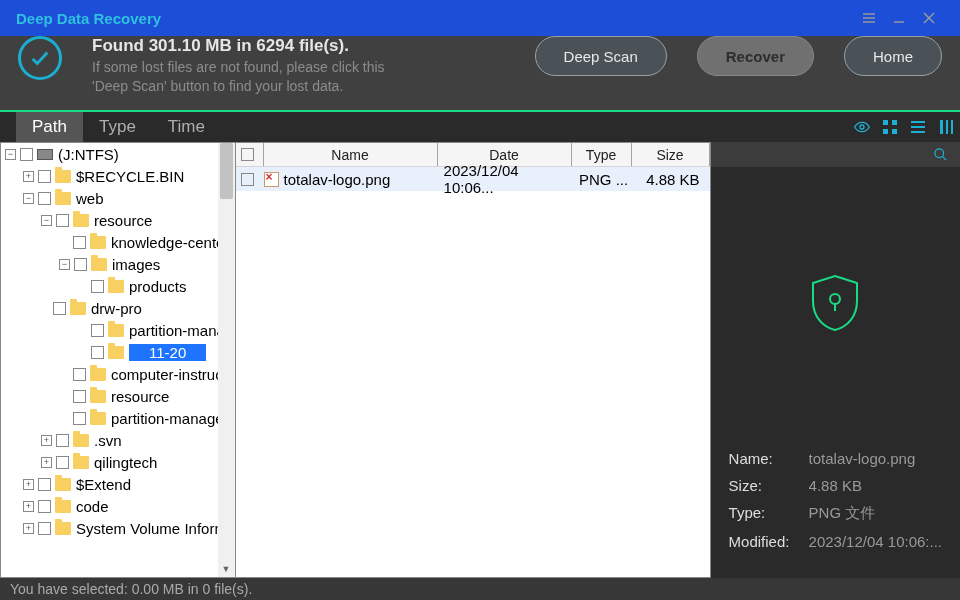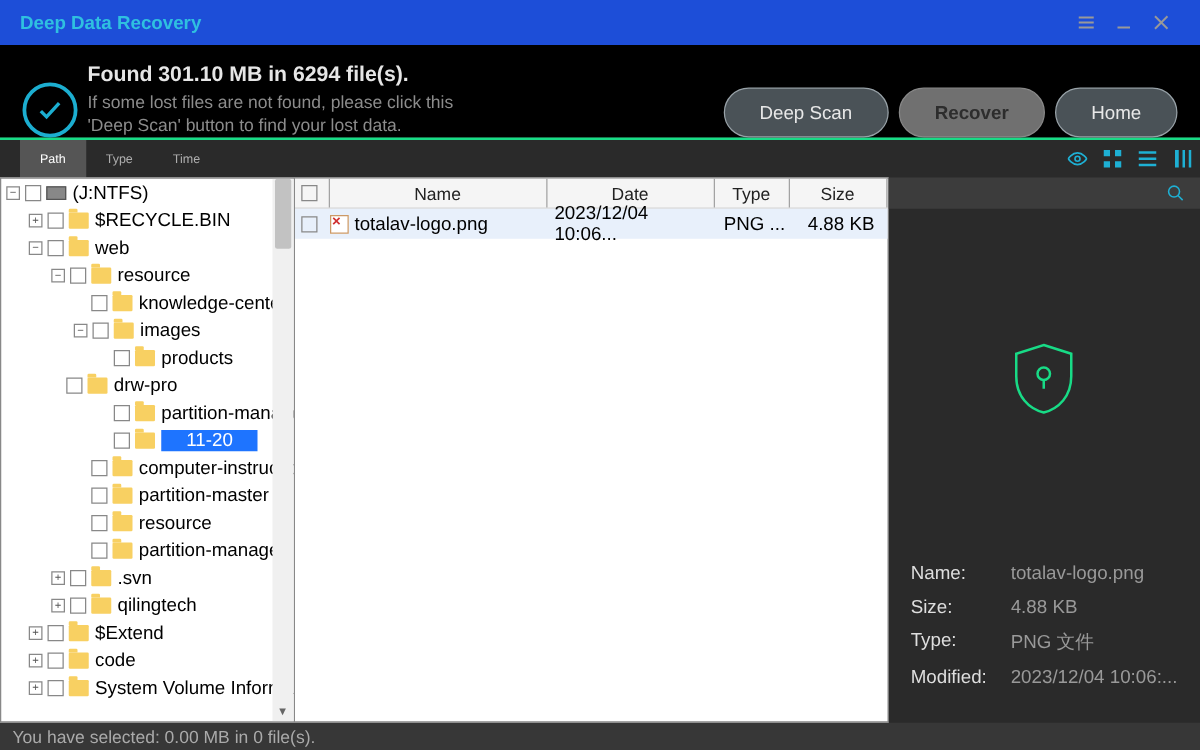--- a/index.html
+++ b/index.html
@@ -6,36 +6,36 @@
 body { width: 960px; height: 600px; background: #2a2a2a; overflow: hidden; position: relative; }
 
 
 .titlebar { height: 36px; background: #1d4ed8; display: flex; align-items: center; padding: 0 16px; }
 .titlebar .app-title { color: #2fc0e0; font-size: 15px; font-weight: 600; }
 .titlebar .spacer { flex: 1; }
 .titlebar .win-btn { width: 30px; height: 30px; display: flex; align-items: center; justify-content: center; color: #999; cursor: pointer; }
 .titlebar .win-btn svg { width: 14px; height: 14px; }
 
 
-.header { height: 74px; background: #000000; display: flex; align-items: flex-end; padding: 0 18px; gap: 8px; }
+.header { height: 74px; background: #404040; display: flex; align-items: flex-start; padding: 0 18px; gap: 30px; }
 .checkring { width: 44px; height: 44px; border: 3px solid #1caed0; border-radius: 50%; display: flex; align-items: center; justify-content: center; flex-shrink: 0; }
 .checkring svg { width: 22px; height: 22px; }
 .header-text { flex: 1; min-width: 0; }
 .header-title { color: #e6e6e6; font-size: 17px; font-weight: 600; margin-bottom: 2px; }
 .header-sub { color: #8c8c8c; font-size: 14px; line-height: 1.35; }
 .btn-pill { height: 40px; padding: 0 28px; border-radius: 20px; font-size: 15px; display: flex; align-items: center; justify-content: center; cursor: pointer; border: 1.5px solid #888; background: #555; color: #e8e8e8; }
 .btn-pill.deep { background: #4a5257; border-color: #98a2a8; }
 .btn-pill.home { background: #4a5257; border-color: #98a2a8; }
 .btn-pill.recover { background: #707070; color: #2d2d2d; font-weight: 600; border-color: #888; }
 
 .greenline { height: 2px; background: #18db86; }
 
 
 .tabsrow { height: 30px; background: #2a2a2a; display: flex; align-items: center; padding-left: 16px; }
-.tab { color: #aeaeae; font-size: 10px; padding: 0 16px; height: 100%; display: flex; align-items: center; cursor: pointer; }
+.tab { color: #aeaeae; font-size: 17px; padding: 0 16px; height: 100%; display: flex; align-items: center; cursor: pointer; }
 .tab.active { background: #555; color: #fff; }
 .tabsrow .spacer { flex: 1; }
 .viewicon { width: 28px; height: 28px; display: flex; align-items: center; justify-content: center; color: #1eb0d4; cursor: pointer; }
 .viewicon svg { width: 16px; height: 16px; }
 
 
 .main { display: flex; height: 436px; }
 
 
 .treepanel { width: 258px; background: #fff; border: 1px solid #888; position: relative; overflow: hidden; }
@@ -226,25 +226,20 @@
           <span class="nlabel sel">11-20</span>
         </div>
       <div class="node" style="padding-left:72px">
           <span class="cb"></span>
           <span class="folder"></span>
           <span class="nlabel">computer-instruction</span>
         </div>
       <div class="node" style="padding-left:72px">
           <span class="cb"></span>
           <span class="folder"></span>
-          <span class="nlabel">partition-master</span>
-        </div>
-      <div class="node" style="padding-left:72px">
-          <span class="cb"></span>
-          <span class="folder"></span>
           <span class="nlabel">resource</span>
         </div>
       <div class="node" style="padding-left:72px">
           <span class="cb"></span>
           <span class="folder"></span>
           <span class="nlabel">partition-manager</span>
         </div>
       <div class="node" style="padding-left:40px">
           <span class="exp">+</span>
           <span class="cb"></span>

